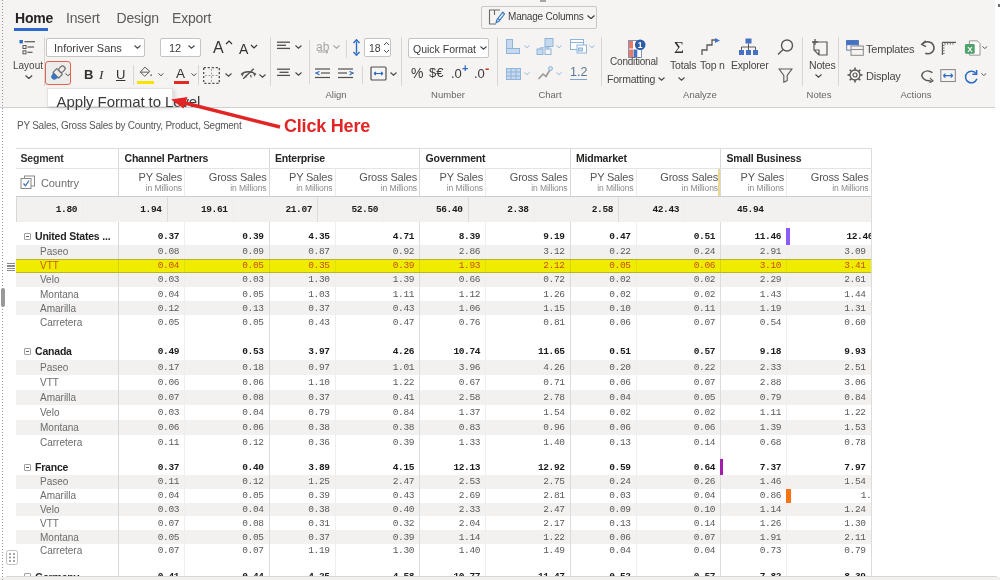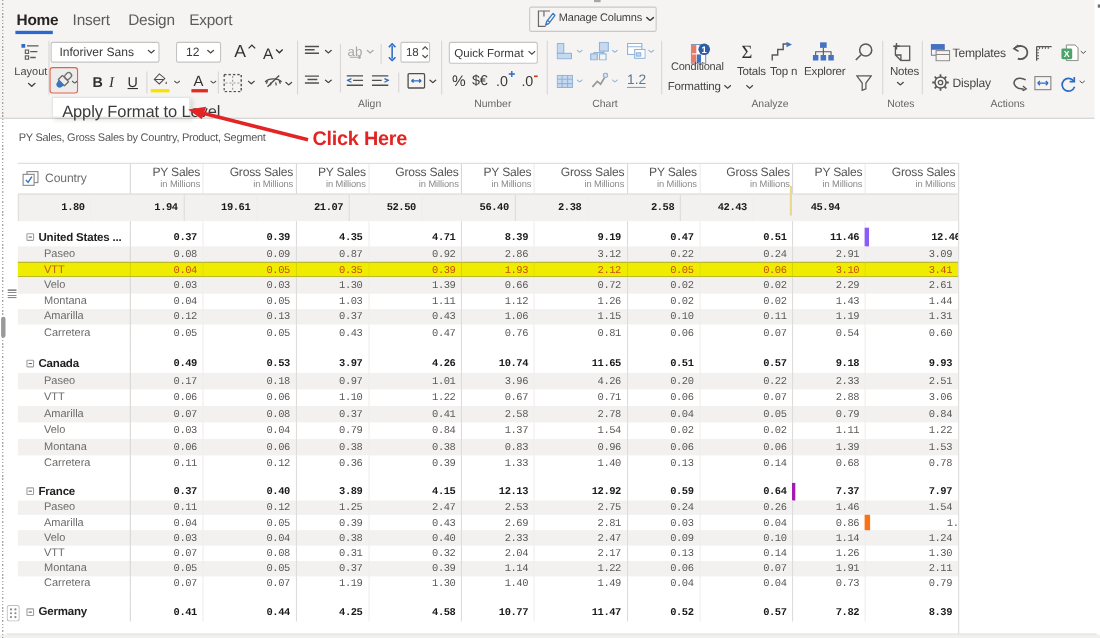--- a/index.html
+++ b/index.html
@@ -338,20 +338,40 @@
 <div class="glabel" style="left:876px">Actions</div>
 <div class="abs" style="left:47px;top:88px;width:126px;height:19px;background:#fff;border:1px solid #e3e2e1;box-shadow:2px 2px 4px rgba(0,0,0,0.12);z-index:30"></div>
 <span class="abs" style="left:56.5px;top:92.5px;font-size:15px;color:#3b3a39;z-index:31;letter-spacing:-0.1px">Apply Format to Level</span>
 <svg class="abs" style="left:170px;top:94px;z-index:32" width="115" height="40" viewBox="0 0 115 40">
 <line x1="110" y1="33" x2="13" y2="8.5" stroke="#e32424" stroke-width="3.4"></line>
 <path d="M1 5.5 L17.5 3 L13.5 14.5 Z" fill="#e32424"></path>
 </svg>
 <span class="abs" style="left:284px;top:116px;font-size:18px;font-weight:bold;color:#e32424;z-index:32;letter-spacing:-0.2px">Click Here</span>
 <span class="abs" style="left:17px;top:120px;font-size:10px;color:#575757;letter-spacing:-0.25px">PY Sales, Gross Sales by Country, Product, Segment</span>
 <div class="abs" style="left:16px;top:147.5px;width:854.5px;height:428.5px;overflow:hidden;border-top:1px solid #dcdcdc">
+<div class="row" style="height:20.5px;border-bottom:1px solid #e4e4e4">
+<div class="cell" style="width:102px">
+        <div style="padding-left:4.5px;font-size:10.5px;font-weight:bold;color:#323130;letter-spacing:-0.2px">Segment</div>
+      </div>
+<div class="cell" style="width:150.5px;border-left:1px solid #d8d8d8">
+        <div style="padding-left:5.5px;font-size:10.5px;font-weight:bold;color:#252423;letter-spacing:-0.2px">Channel Partners</div>
+      </div>
+<div class="cell" style="width:150.5px;border-left:1px solid #d8d8d8">
+        <div style="padding-left:5.5px;font-size:10.5px;font-weight:bold;color:#252423;letter-spacing:-0.2px">Enterprise</div>
+      </div>
+<div class="cell" style="width:150.5px;border-left:1px solid #d8d8d8">
+        <div style="padding-left:5.5px;font-size:10.5px;font-weight:bold;color:#252423;letter-spacing:-0.2px">Government</div>
+      </div>
+<div class="cell" style="width:150.5px;border-left:1px solid #d8d8d8">
+        <div style="padding-left:5.5px;font-size:10.5px;font-weight:bold;color:#252423;letter-spacing:-0.2px">Midmarket</div>
+      </div>
+<div class="cell" style="width:150.5px;border-left:1px solid #d8d8d8">
+        <div style="padding-left:5.5px;font-size:10.5px;font-weight:bold;color:#252423;letter-spacing:-0.2px">Small Business</div>
+      </div>
+</div>
 <div class="row" style="height:28px;border-bottom:1px solid #cccccc">
 <div class="cell" style="width:102px">
         <div style="padding-left:4px">
 <svg width="16" height="15" viewBox="0 0 16 15" style="flex:none">
 <rect x="4.5" y="1" width="10" height="10" fill="#fff" stroke="#8a8886"></rect>
 <rect x="1" y="3.5" width="10" height="10" fill="#fff" stroke="#8a8886"></rect>
 <path d="M3.5 8.5 L5.5 10.8 L9 5.5" fill="none" stroke="#3a74c0" stroke-width="1.3"></path>
 </svg>
 <span style="padding-left:5px;font-size:11px;color:#6e6e6e;letter-spacing:-0.1px">Country</span>
         </div>

